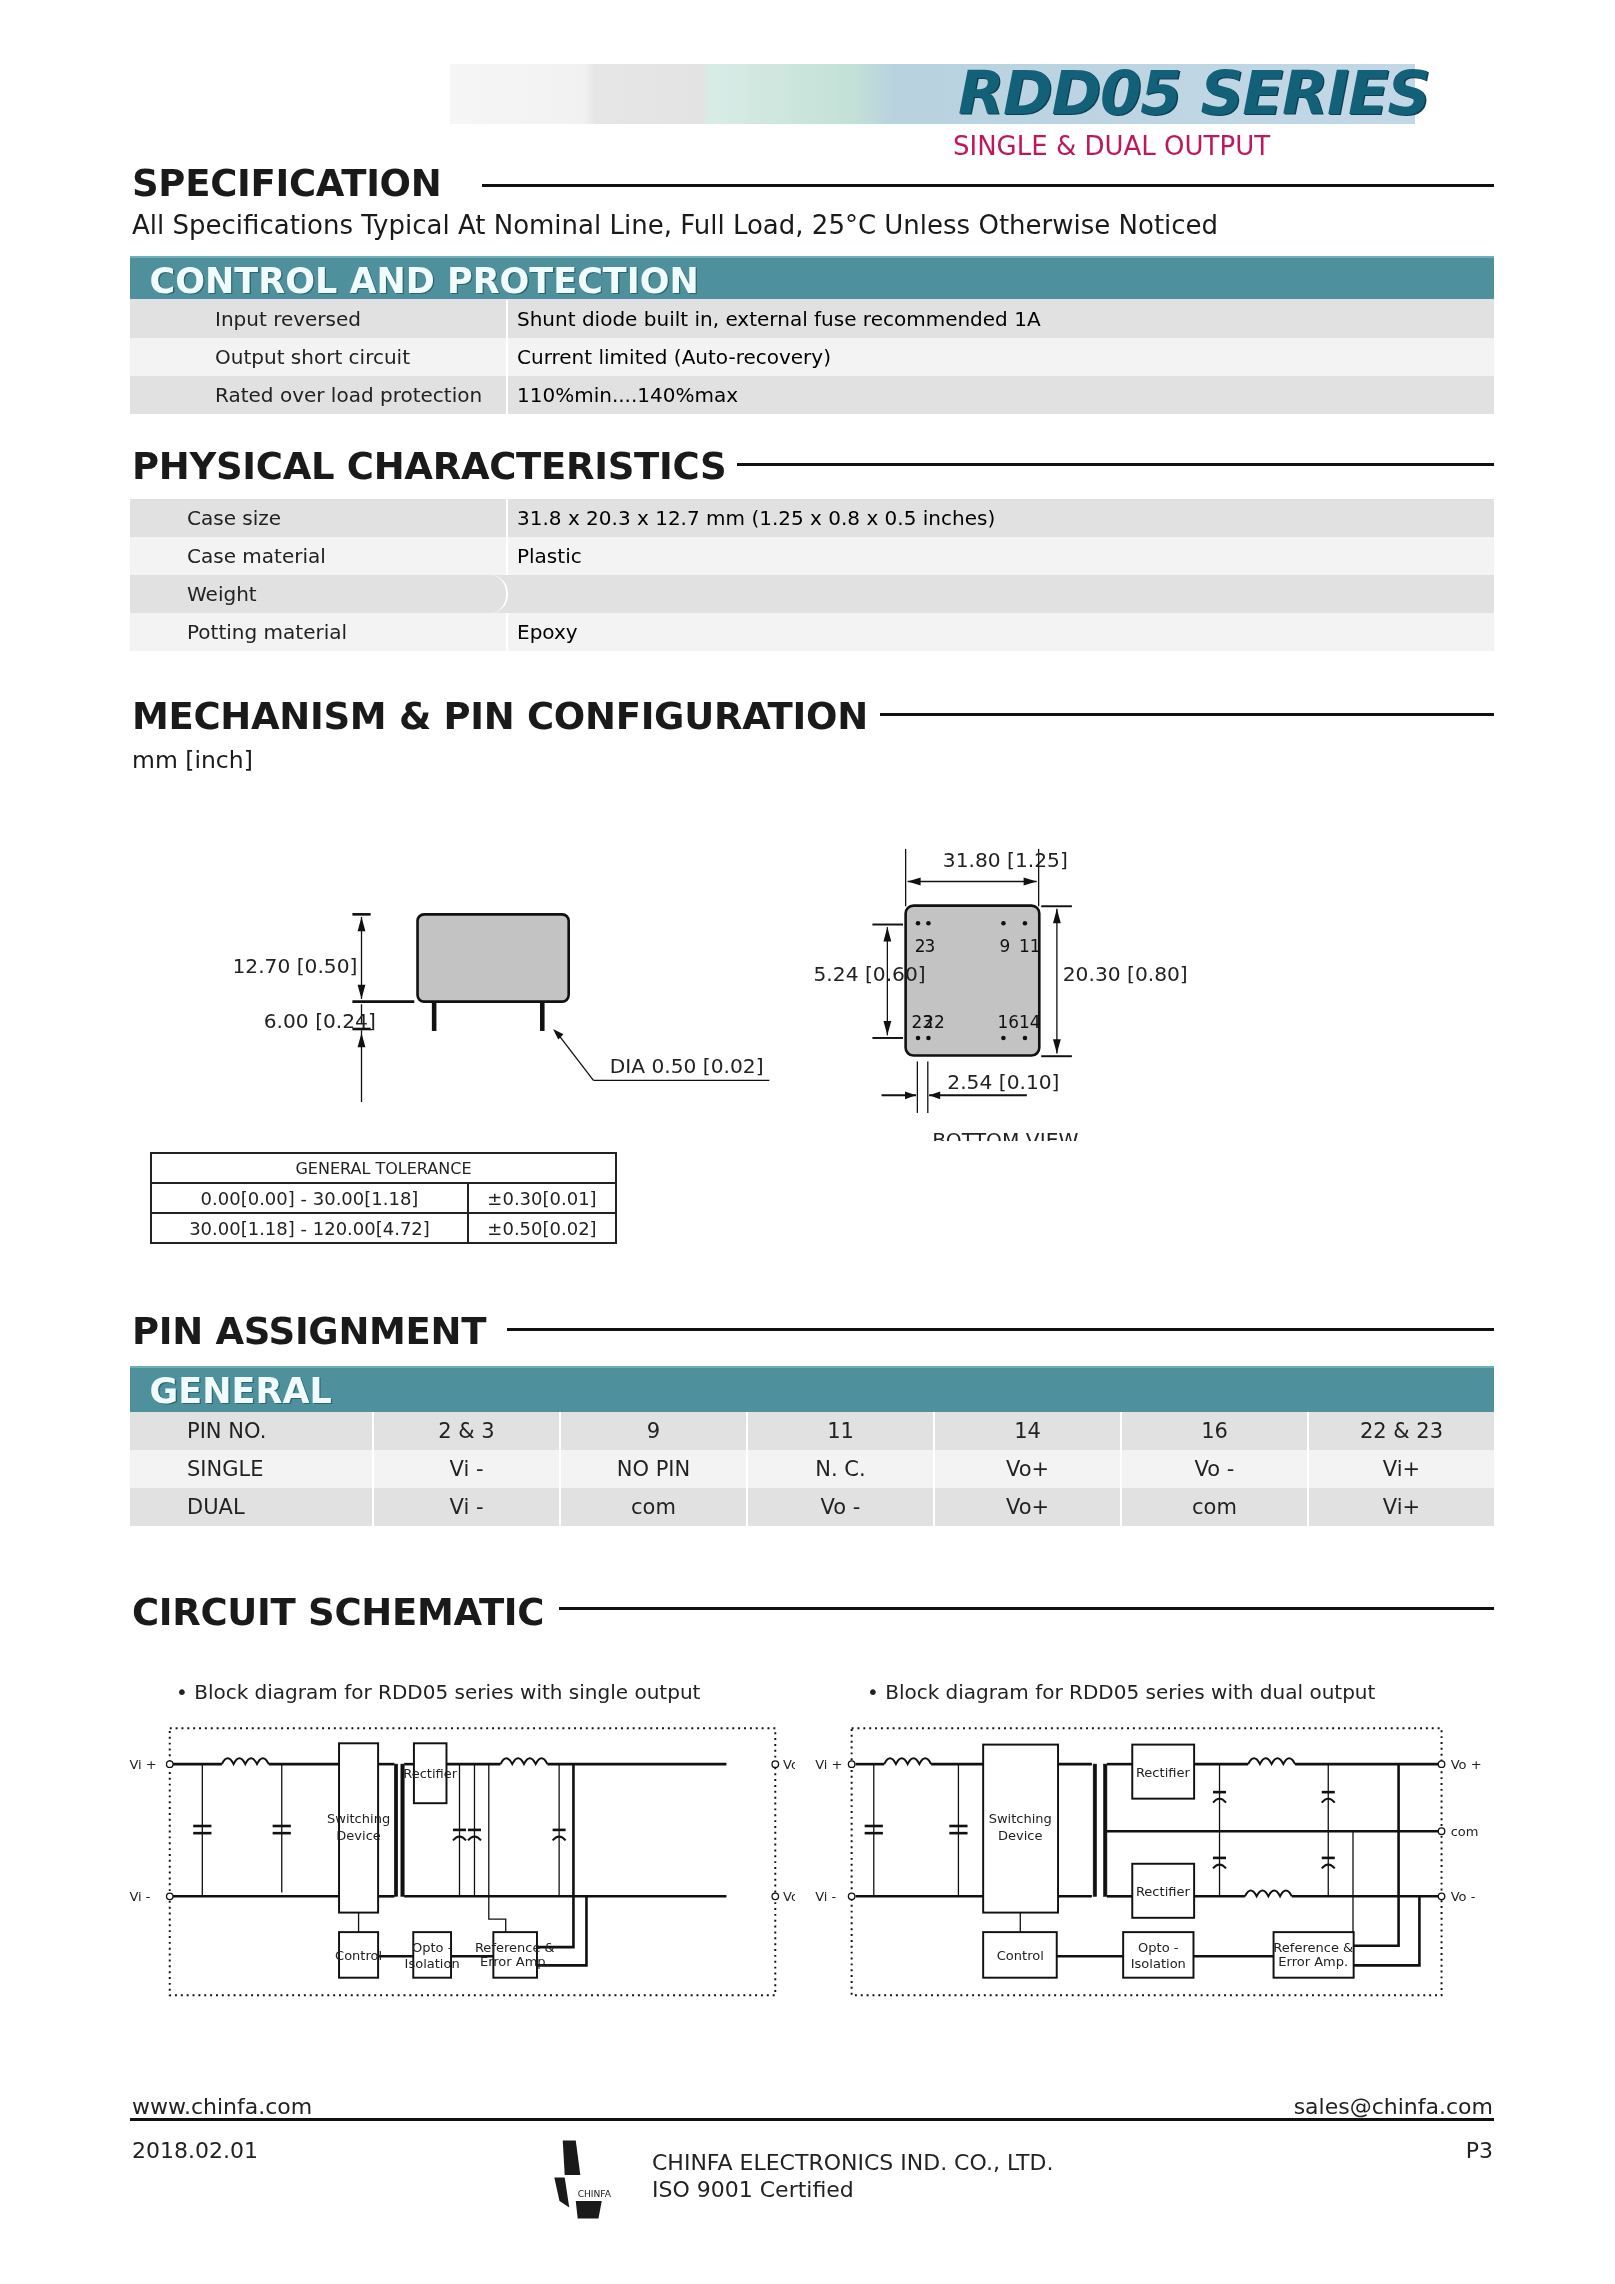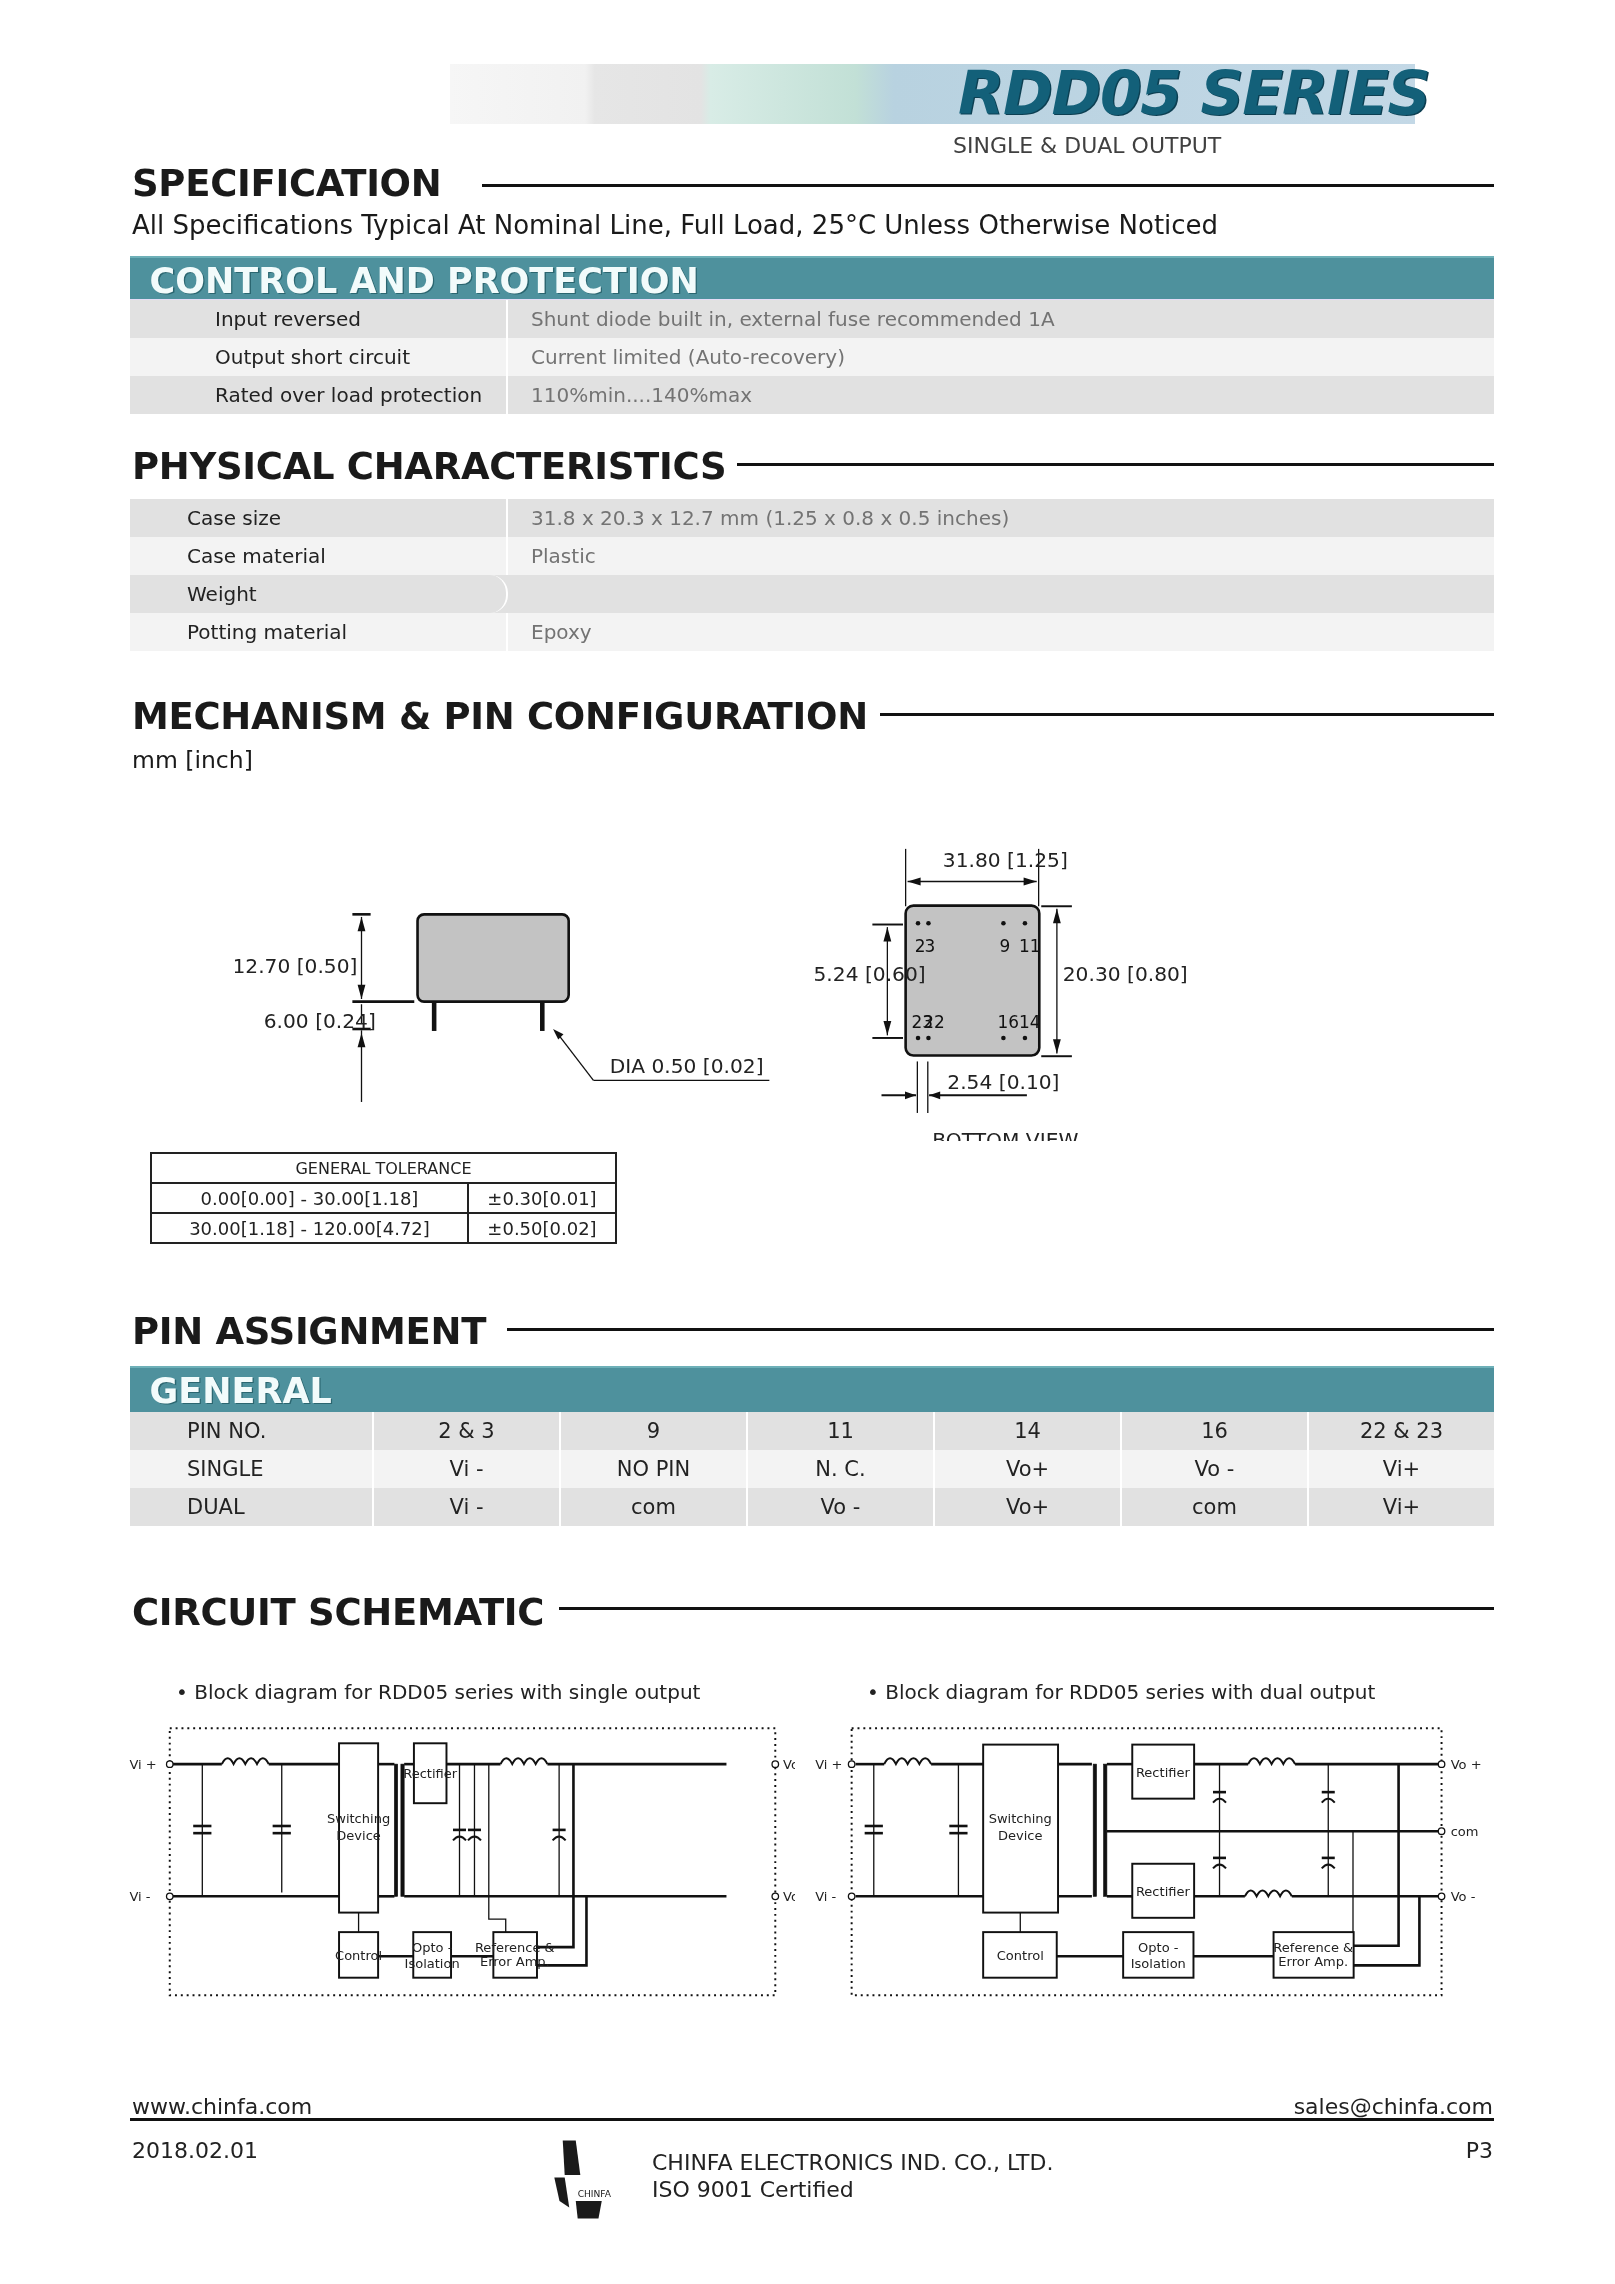--- a/index.html
+++ b/index.html
@@ -3,39 +3,39 @@
 <meta charset="utf-8">
 <style>
   * { box-sizing: border-box; margin: 0; padding: 0; }
   body { width: 1616px; height: 2284px; background: #ffffff; position: relative; font-family: "DejaVu Sans", sans-serif; color: #1a1a1a; overflow: hidden; }
   .abs { position: absolute; }
 
   
   .banner { left: 450px; top: 64px; width: 965px; height: 60px;
     background: linear-gradient(90deg, #f6f6f6 0%, #f1f1f1 14%, #e6e6e6 15%, #e3e3e3 26%, #d8ece6 27%, #c2e0d6 42%, #b8d2e0 46%, #c3d8e6 100%); }
   .series-title { left: 958px; top: 57px; font-size: 60px; font-weight: bold; font-style: italic; color: #136079; letter-spacing: -1.3px; text-shadow: 1.3px 1.3px 0 #0c3f52; line-height: 72px; }
-  .sub-title { left: 953px; top: 129px; font-size: 22px; color: #404040; line-height: 34px; }
+  .sub-title { left: 953px; top: 129px; font-size: 26px; color: #be185d; line-height: 34px; }
 
   
   .sec-h { font-size: 37px; font-weight: bold; color: #1a1a1a; line-height: 42px; letter-spacing: -0.3px; }
   .sec-rule { height: 3.3px; background: #111; }
   .note { font-size: 26px; line-height: 31px; color: #1a1a1a; }
 
   
   .teal-bar { left: 130px; width: 1364px; height: 47px; background: #4e919d; border-top: 2px solid #6eb0b8; }
   .teal-bar span { position: absolute; left: 19.6px; top: 2.6px; font-size: 35px; font-weight: bold; color: #f2fbfb; line-height: 40px; text-shadow: 1.3px 1.3px 0 #2b6670; }
   .lav { left: 130px; width: 1364px; height: 5.2px; background: #e4dcf5; }
 
   
   .spec { left: 130px; width: 1364px; }
   .spec .row { display: flex; height: 38px; }
   .spec .row:nth-child(odd) { background: #e1e1e1; }
   .spec .row:nth-child(even) { background: #f3f3f3; }
   .spec .k { width: 378px; border-right: 2.6px solid #ffffff; font-size: 20px; line-height: 38px; color: #222; }
-  .spec .v { flex: 1; font-size: 20px; line-height: 38px; color: #737373; padding-left: 23px; }
+  .spec .v { flex: 1; font-size: 20px; line-height: 38px; color: #000000; padding-left: 9px; }
 
   
   .pin { left: 130px; width: 1364px; }
   .pin .row { display: flex; height: 38px; align-items: flex-end; }
   .pin .row:nth-child(odd) { background: #e1e1e1; }
   .pin .row:nth-child(even) { background: #f3f3f3; }
   .pin .c { flex: 1; text-align: center; font-size: 21px; line-height: 38px; color: #222; border-right: 2.6px solid #ffffff; }
   .pin .c:first-child { text-align: left; padding-left: 57px; }
   .pin .c:last-child { border-right: none; }
 

